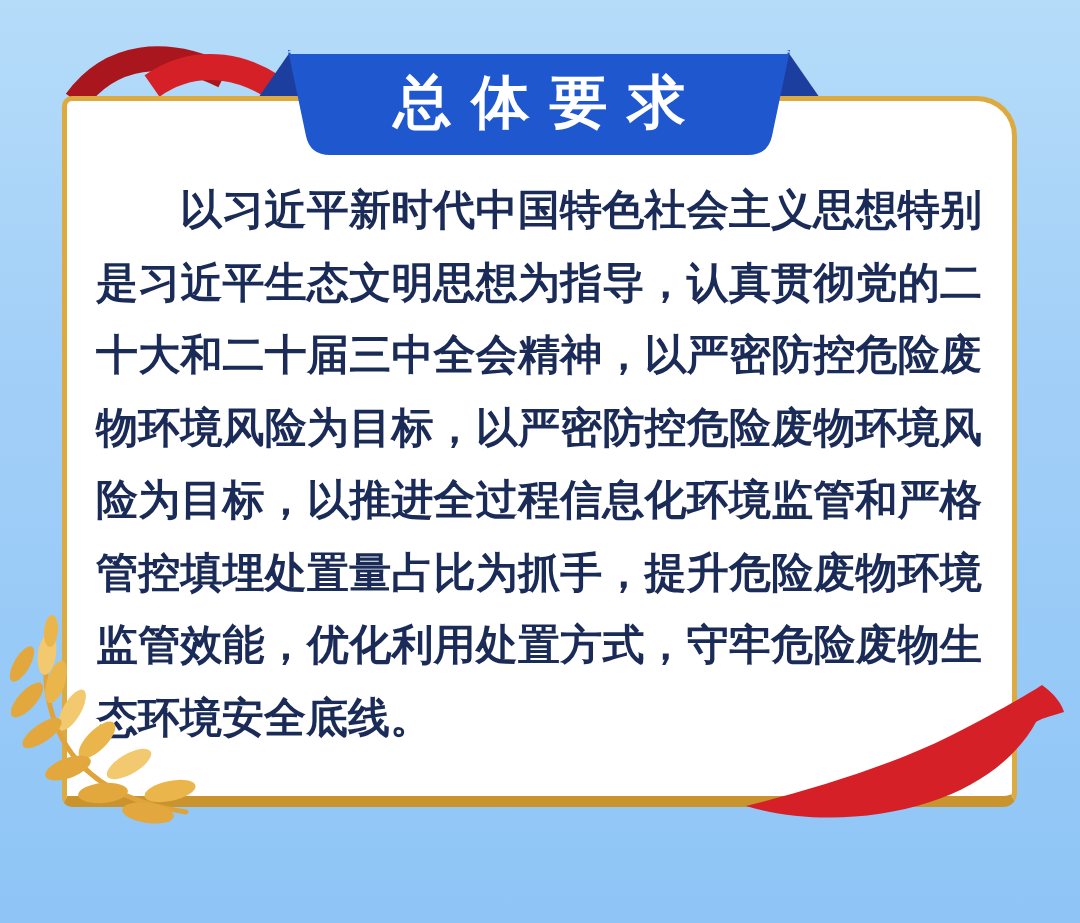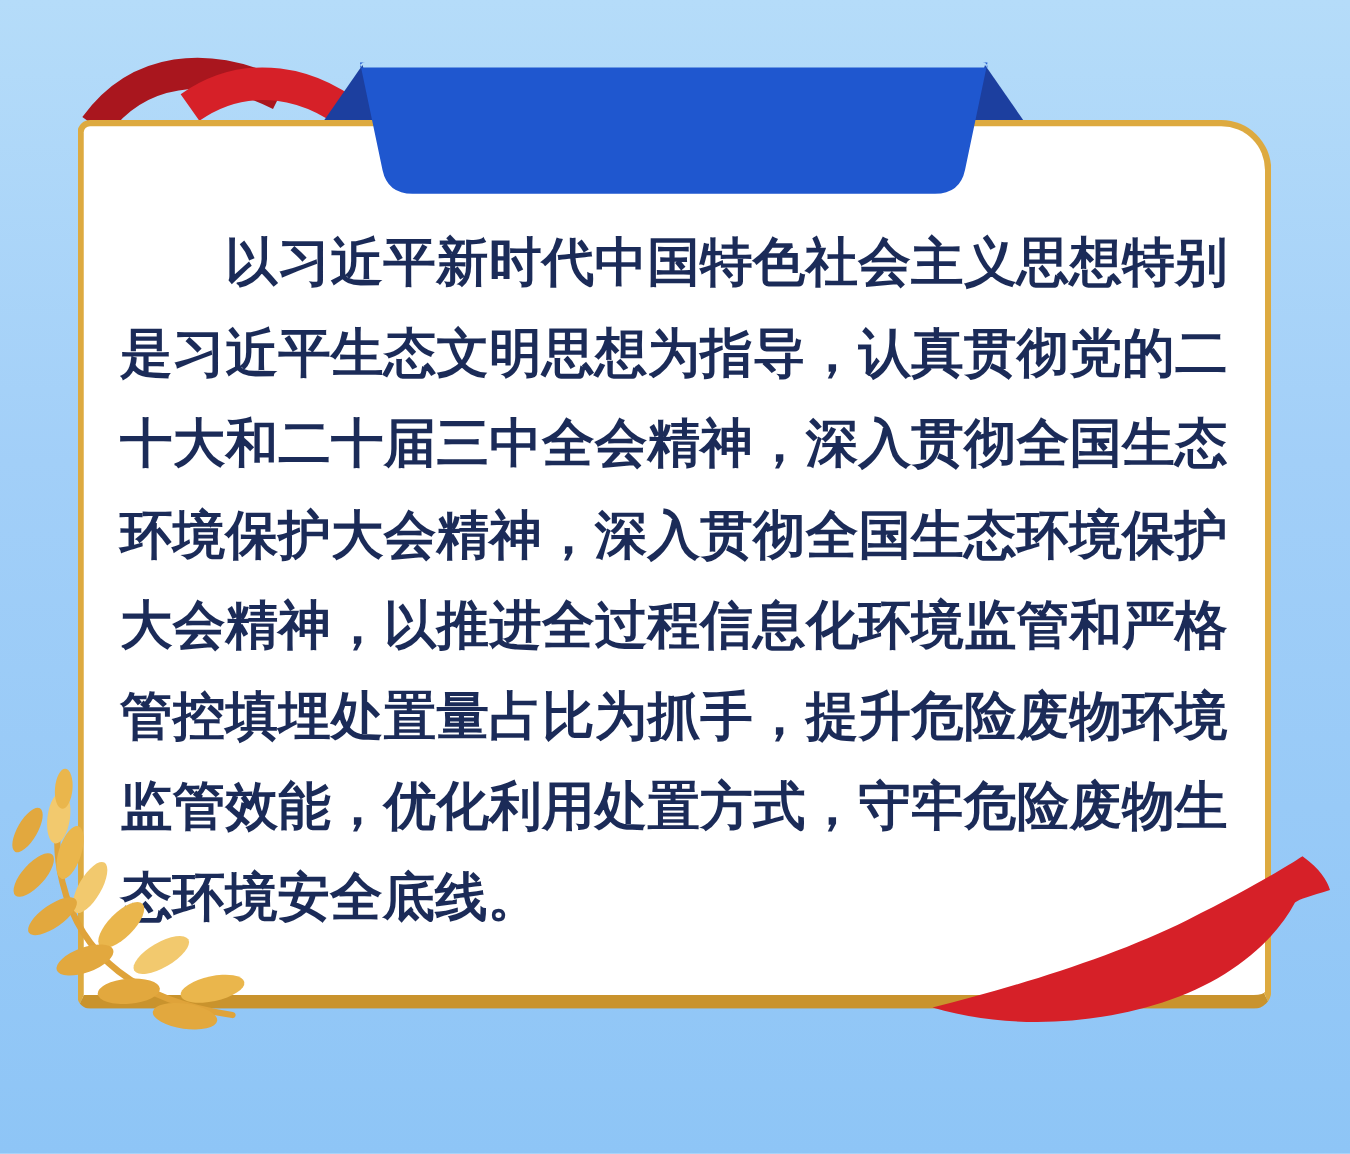--- a/index.html
+++ b/index.html
@@ -62,27 +62,30 @@
     <path d="M 152,86 C 196,55 250,63 292,102" fill="none" stroke="#d62028" stroke-width="26"></path>
   </svg>
 
   <svg class="layer z2" viewBox="0 0 1080 923" aria-hidden="true">
     <path d="M 290,52 L 256,101 L 304,101 Z" fill="#1c3f9f"></path>
     <path d="M 788,52 L 822,101 L 774,101 Z" fill="#1c3f9f"></path>
   </svg>
 
   <div class="card"></div>
 
-  <p class="body-text">以习近平新时代中国特色社会主义思想特别是习近平生态文明思想为指导，认真贯彻党的二十大和二十届三中全会精神，深入贯彻全国生态环境保护大会精神，深入贯彻全国生态环境保护大会精神，以推进全过程信息化环境监管和严格管控填埋处置量占比为抓手，提升危险废物环境监管效能，优化利用处置方式，守牢危险废物生态环境安全底线。</p>
+  <p class="body-text">以习近平新时代中国特色社会主义思想特别是习近平生态文明思想为指导，认真贯彻党的二十大和二十届三中全会精神，以严密防控危险废物环境风险为目标，以严密防控危险废物环境风险为目标，以推进全过程信息化环境监管和严格管控填埋处置量占比为抓手，提升危险废物环境监管效能，优化利用处置方式，守牢危险废物生态环境安全底线。</p>
 
   <svg class="layer z5" viewBox="0 0 1080 923" aria-hidden="true">
     <path d="M 292,50 Q 288,50 288,54 L 790,54 Q 790,50 786,50 L 292,50
              M 288,50 L 790,50 L 772,136 Q 768,155 748,155 L 330,155 Q 310,155 306,136 Z" fill="#1f57cf"></path>
   </svg>
 
+  <div class="banner-title">
+    <span>总体要求</span>
+  </div>
 
   <svg class="layer z7" viewBox="0 0 1080 923" aria-hidden="true">
     <path d="M 186,812 C 118,802 66,772 50,706 C 43,678 45,656 53,636" fill="none" stroke="#dfa33a" stroke-width="5" stroke-linecap="round"></path>
     <g>
       <ellipse cx="170" cy="791" rx="26" ry="10" fill="#eab64c" transform="rotate(-12 170 791)"></ellipse>
       <ellipse cx="148" cy="813" rx="26" ry="10" fill="#e2a83e" transform="rotate(8 148 813)"></ellipse>
       <ellipse cx="129" cy="764" rx="25" ry="10" fill="#f2c96e" transform="rotate(-30 129 764)"></ellipse>
       <ellipse cx="103" cy="793" rx="25" ry="10" fill="#e2a83e" transform="rotate(-5 103 793)"></ellipse>
       <ellipse cx="97" cy="740" rx="24" ry="10" fill="#eab64c" transform="rotate(-45 97 740)"></ellipse>
       <ellipse cx="68" cy="768" rx="24" ry="10" fill="#e2a83e" transform="rotate(-20 68 768)"></ellipse>

